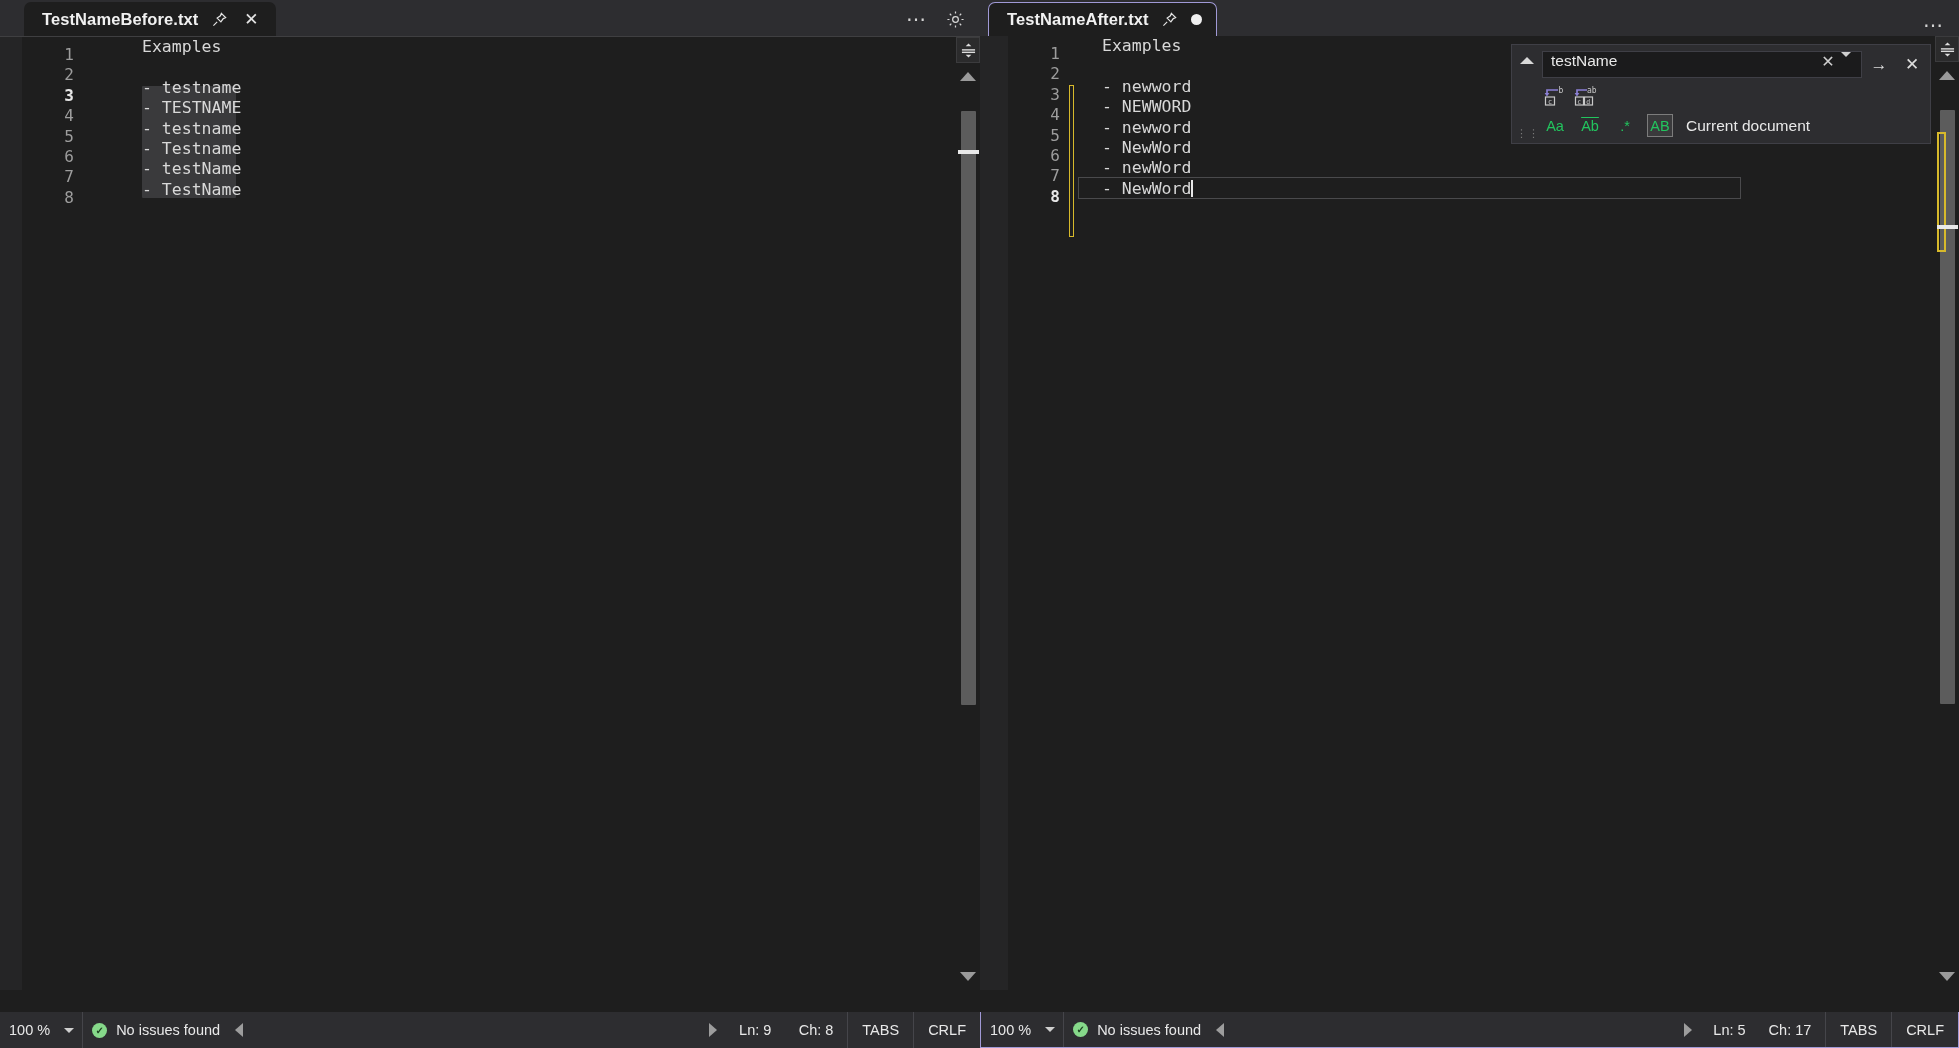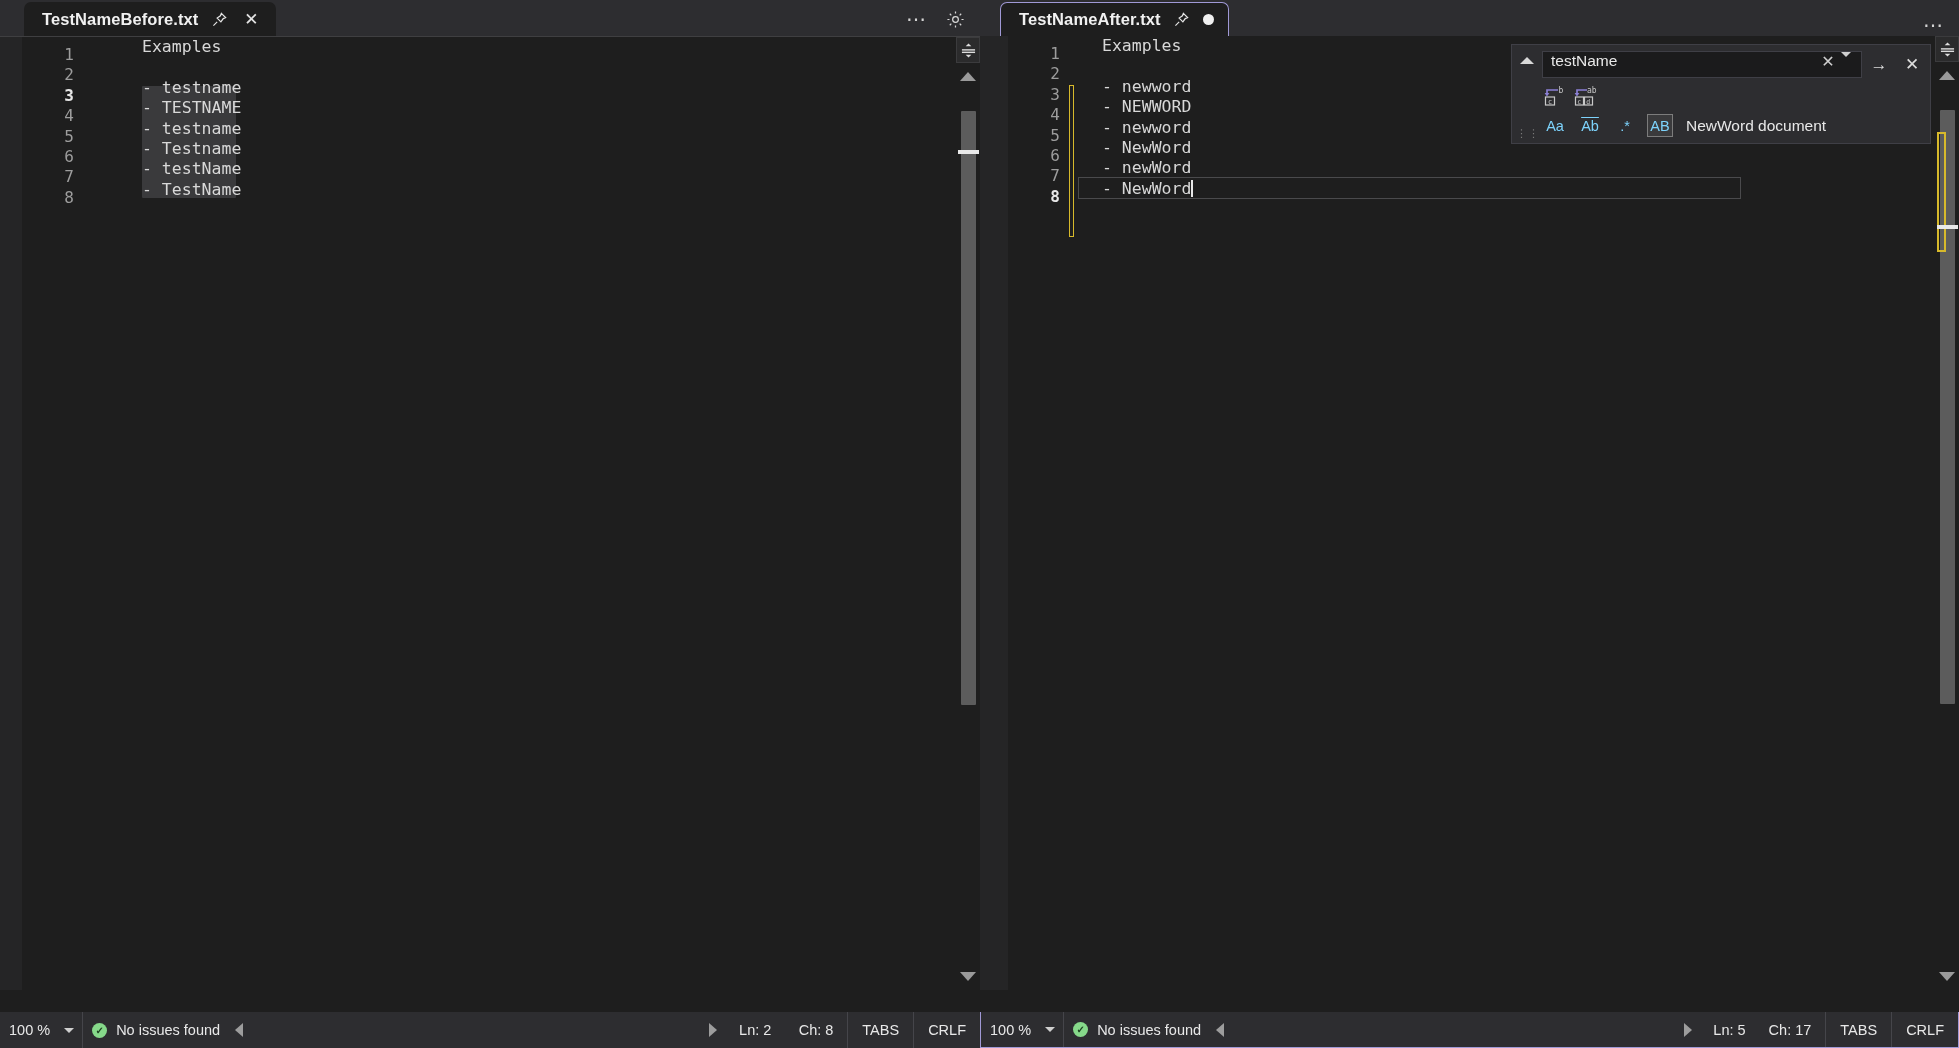--- a/index.html
+++ b/index.html
@@ -51,21 +51,21 @@
     border-top-right-radius: 7px;
     color: #f1f1f1;
     font-size: 16.5px;
     font-weight: bold;
     white-space: nowrap;
     margin-left: 24px;
   }
   .tab.active-pane {
     border: 1px solid #a099d6;
     border-bottom: none;
-    margin-left: 20px;
+    margin-left: 8px;
   }
   .tab .tab-title { letter-spacing: .1px; }
 
   .icon-btn {
     display: inline-flex;
     align-items: center;
     justify-content: center;
     width: 22px; height: 22px;
     color: #e6e6e6;
   }
@@ -361,21 +361,21 @@
   }
   .fw-arrow {
     color: #dcdcdc; font-size: 17px; width: 22px; text-align: center;
   }
   .fw-close { color: #dcdcdc; font-size: 17px; width: 20px; text-align: center; }
   .fw-opts { display: flex; align-items: center; gap: 9px; color: #b8b8b8; }
   .opt {
     width: 26px; height: 23px;
     display: flex; align-items: center; justify-content: center;
     font-size: 14.5px;
-    color: #7dd3fc;
+    color: #22c55e;
   }
   .opt.boxed { border: 1px solid #7c7c7c; background: #3a3a3c; }
   .opt u { text-decoration: overline; }
   .scope-label { color: #e8e8e8; font-size: 15.5px; padding-left: 4px; }
   .replace-glyph { width: 24px; height: 24px; }
   .fw-grip {
     position: absolute;
     left: 4px; bottom: 3px;
     color: #7a7a7a; font-size: 11px; letter-spacing: 1px;
   }
@@ -460,21 +460,21 @@
       <div class="sb-cell">
         <span class="ok-badge">✓</span>
         <span>No issues found</span>
       </div>
       <div class="sb-hscroll">
         <span class="hs-arrow-l"></span>
         <span class="hs-track"></span>
         <span class="hs-arrow-r"></span>
       </div>
       <div class="sb-cell sb-pos">
-        <span>Ln: 2</span>
+        <span>Ln: 9</span>
       </div>
       <div class="sb-cell sb-pos">
         <span>Ch: 8</span>
       </div>
       <div class="sb-cell sb-box">
         <span>TABS</span>
       </div>
       <div class="sb-cell sb-box">
         <span>CRLF</span>
       </div>
@@ -614,21 +614,21 @@
         </span>
       </div>
 
       <div class="fw-opts">
         <span class="opt">Aa</span>
         <span class="opt">
             <u>Ab</u>
           </span>
         <span class="opt">.*</span>
         <span class="opt boxed">AB</span>
-        <span class="scope-label">NewWord document</span>
+        <span class="scope-label">Current document</span>
         <span class="mini-caret" style="margin-left:34px"></span>
       </div>
     </div>
 
     <span class="fw-grip">⋮⋮</span>
   </div>
 
 </div>
 
 </body></html>

